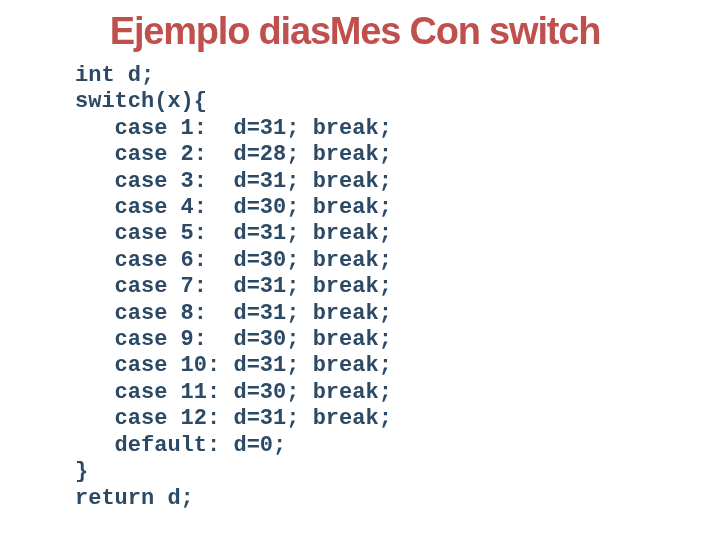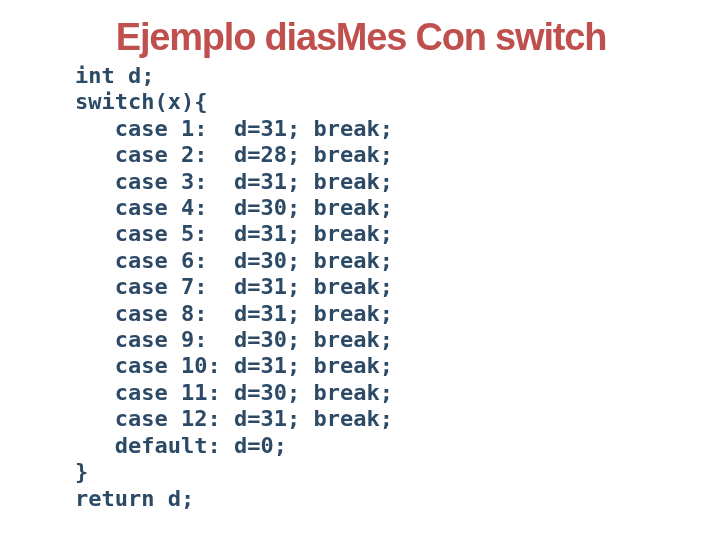--- a/index.html
+++ b/index.html
@@ -22,38 +22,39 @@
     position: absolute;
     top: 10px;
     left: 0;
     width: 710px;
     text-align: center;
     font-family: "Liberation Sans", sans-serif;
     font-weight: bold;
     font-size: 38px;
     letter-spacing: -1.2px;
     color: var(--title, #c0504d);
-    margin: 6px;
+    margin: 0;
     white-space: nowrap;
   }
   .code-block {
     position: absolute;
     left: 75px;
     top: 63px;
     margin: 0;
     font-family: "DejaVu Sans Mono", "Liberation Mono", monospace;
     font-weight: bold;
     font-size: 22px;
     line-height: 26.4px;
     color: var(--code, #2c4a66);
     white-space: pre;
   }
   .code-line {
     white-space: pre;
     min-height: 26.4px;
+    font-family: Liberation Mono, monospace;
   }
 </style>
 </head>
 <body>
 
 <div class="slide">
   <h1 class="slide-title">Ejemplo diasMes Con switch</h1>
 
   <pre class="code-block"><div class="code-line">int d;</div><div class="code-line">switch(x){</div><div class="code-line">   case 1:  d=31; break;</div><div class="code-line">   case 2:  d=28; break;</div><div class="code-line">   case 3:  d=31; break;</div><div class="code-line">   case 4:  d=30; break;</div><div class="code-line">   case 5:  d=31; break;</div><div class="code-line">   case 6:  d=30; break;</div><div class="code-line">   case 7:  d=31; break;</div><div class="code-line">   case 8:  d=31; break;</div><div class="code-line">   case 9:  d=30; break;</div><div class="code-line">   case 10: d=31; break;</div><div class="code-line">   case 11: d=30; break;</div><div class="code-line">   case 12: d=31; break;</div><div class="code-line">   default: d=0;</div><div class="code-line">}</div><div class="code-line">return d;</div></pre>
 </div>

